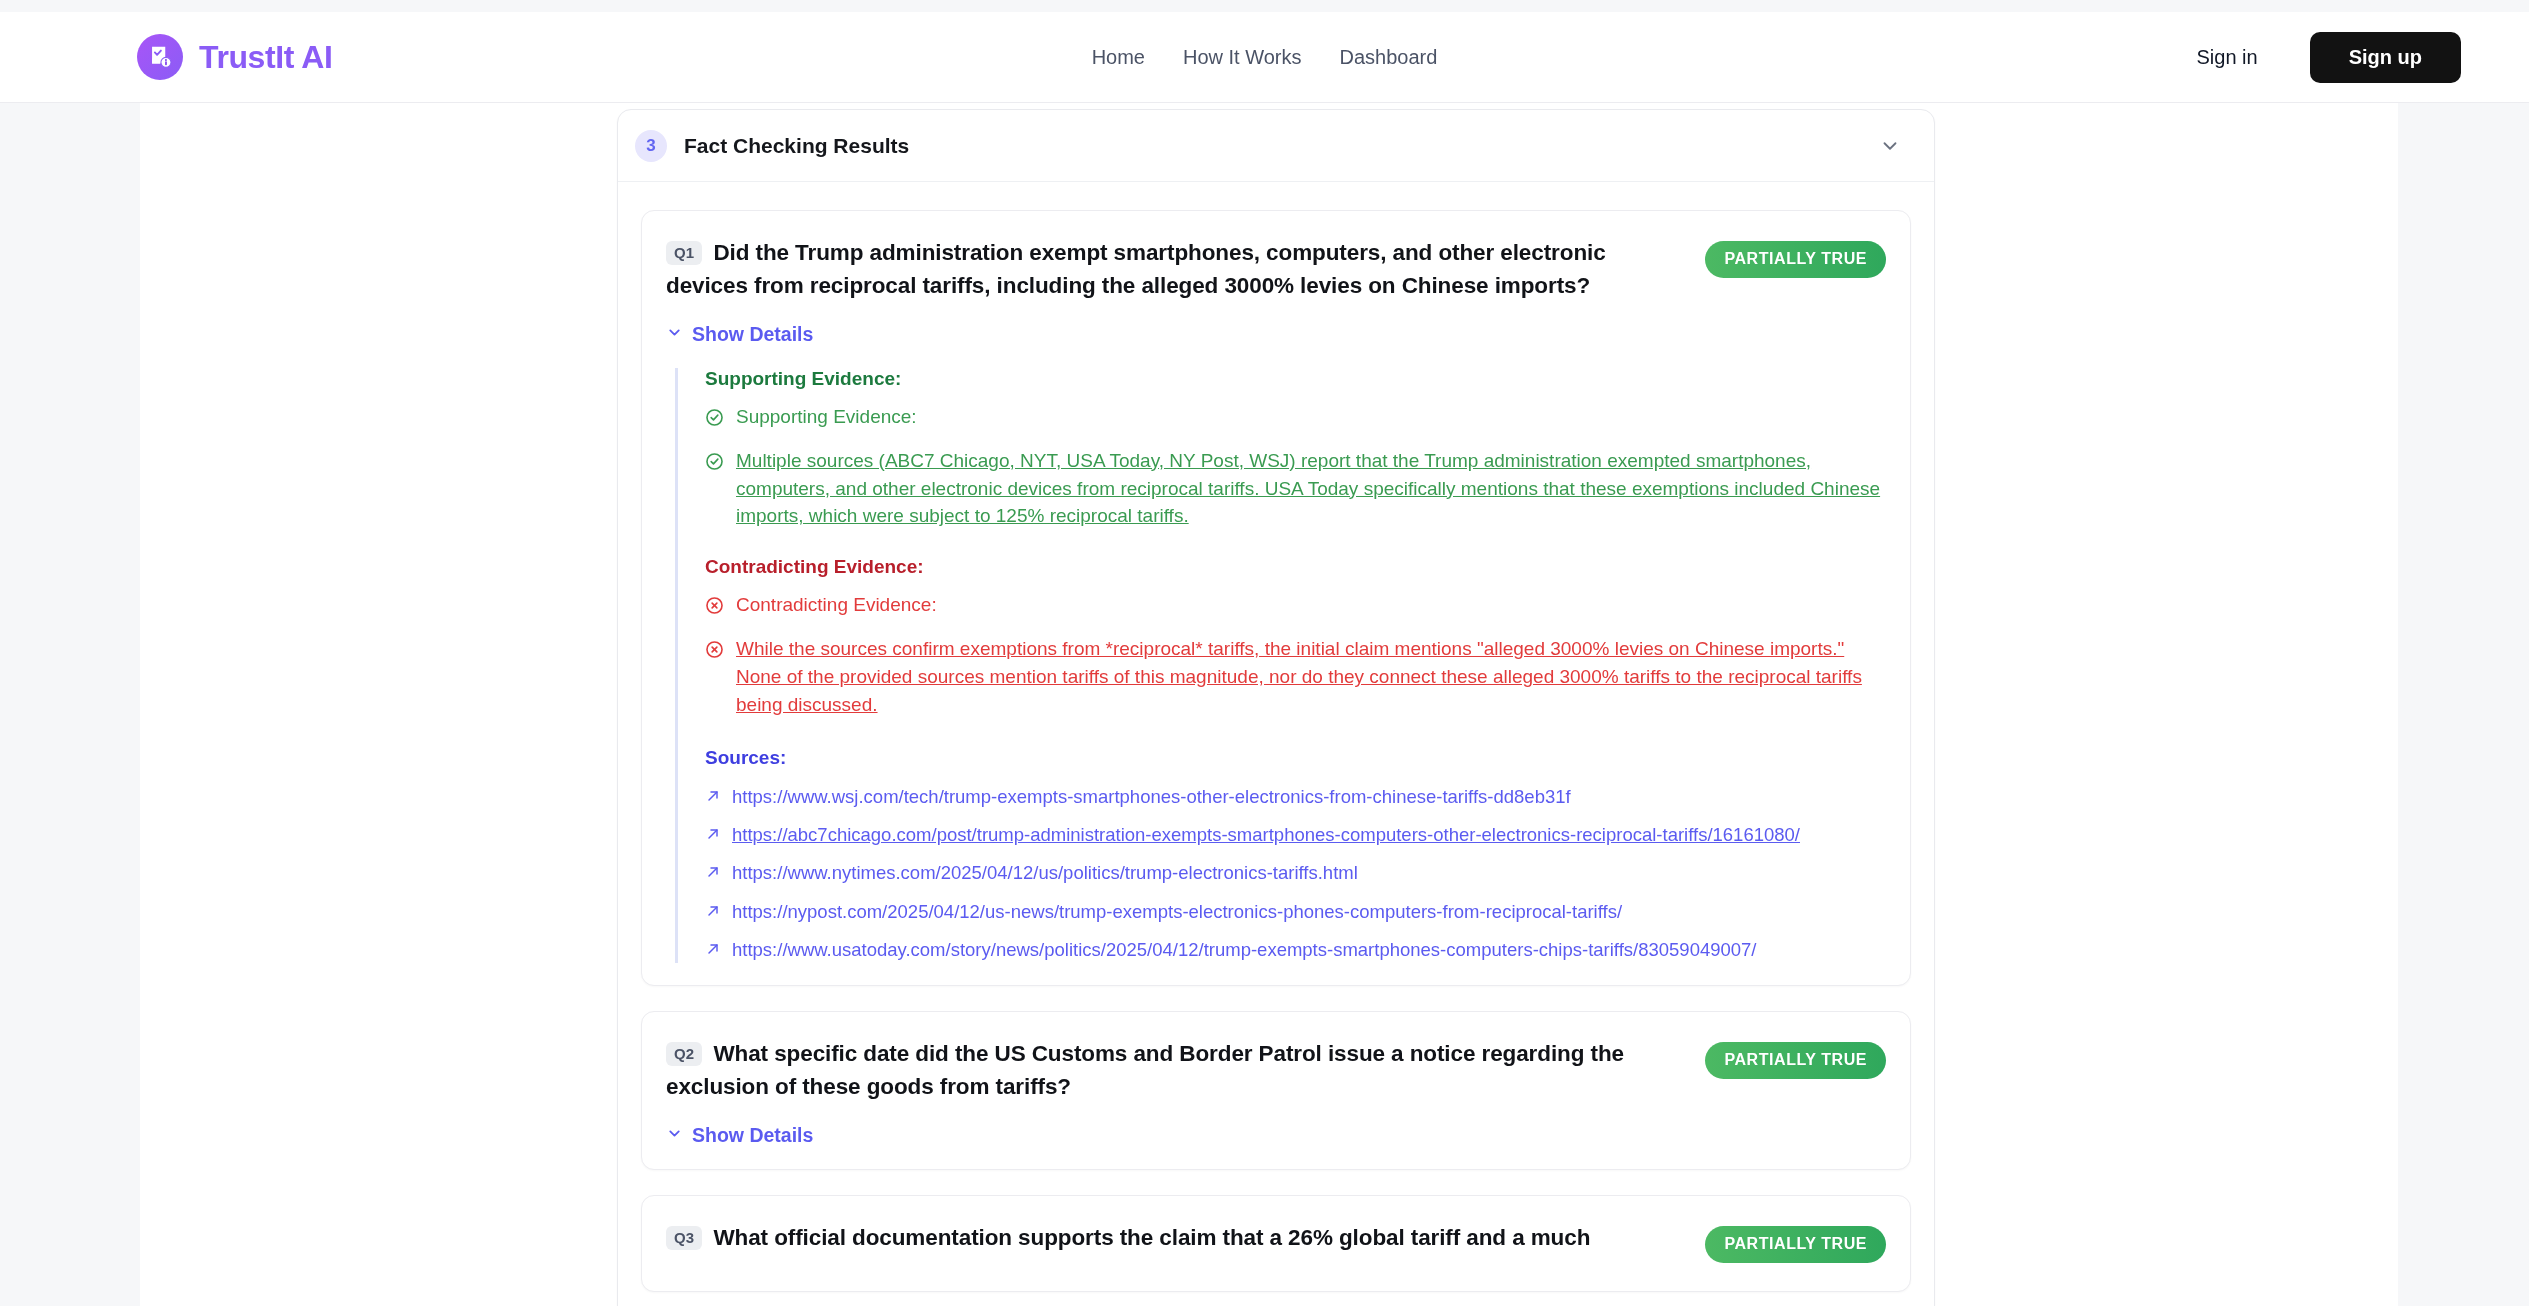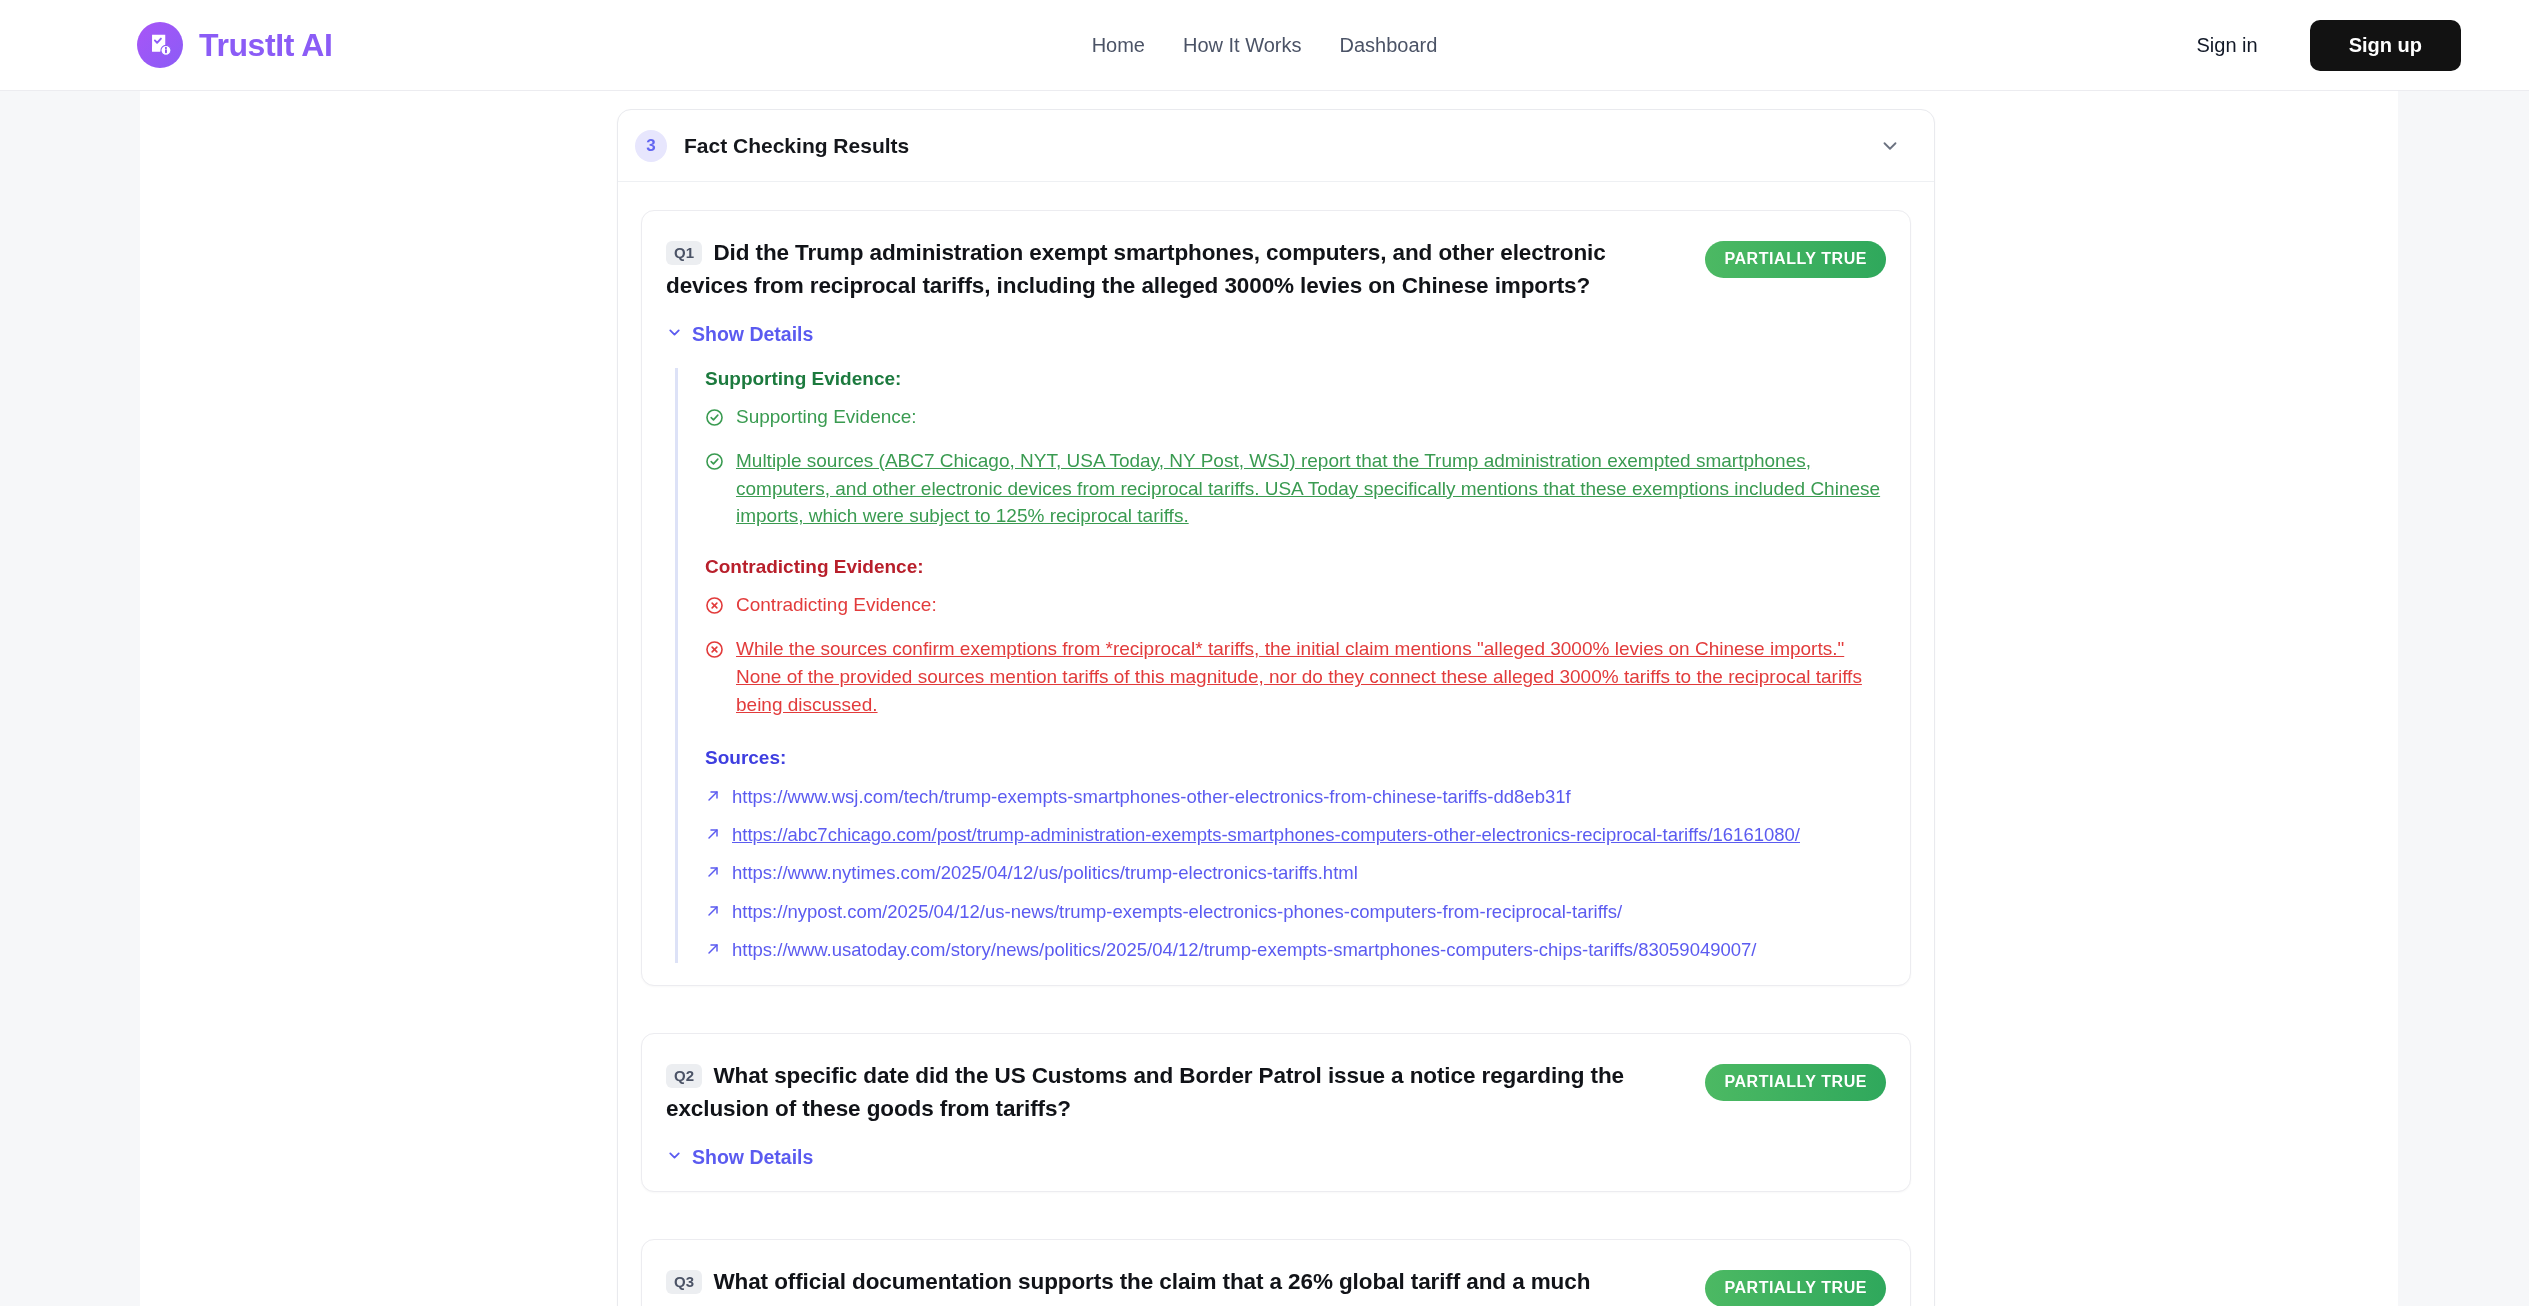--- a/index.html
+++ b/index.html
@@ -6,21 +6,21 @@
   html, body {
     width: 2529px; height: 1306px;
     font-family: "Liberation Sans", sans-serif;
     background: #f6f7f9;
     overflow: hidden;
   }
   body { position: relative; }
 
   
   .navbar {
-    position: absolute; top: 0; left: 0;
+    position: absolute; top: 12px; left: 0;
     width: 2529px; height: 91px;
     background: #ffffff;
     border-bottom: 1px solid #ececf0;
     display: flex; align-items: center;
     z-index: 20;
   }
   .brand { display: flex; align-items: center; gap: 16px; margin-left: 137px; }
   .brand-mark {
     width: 46px; height: 46px; border-radius: 50%;
     background: linear-gradient(135deg, #a855f7 0%, #8b5cf6 100%);
@@ -98,21 +98,21 @@
   .panel-chevron { margin-left: auto; color: #6b7280; display: flex; }
 
   .panel-body { padding: 28px 23px 30px 23px; }
 
   
   .q-card {
     background: #ffffff;
     border: 1px solid #ececf0;
     border-radius: 13px;
     padding: 26px 24px 22px 24px;
-    margin-bottom: 47px;
+    margin-bottom: 25px;
     box-shadow: 0 1px 2px rgba(16,24,40,0.03);
     position: relative;
   }
   .q-card:last-child { margin-bottom: 0; }
 
   .q-head { display: flex; align-items: flex-start; gap: 18px; }
   .q-text-block { flex: 1 1 auto; }
   .q-badge {
     display: inline-block; vertical-align: 2px;
     background: #eceef1; color: #4b5366;

